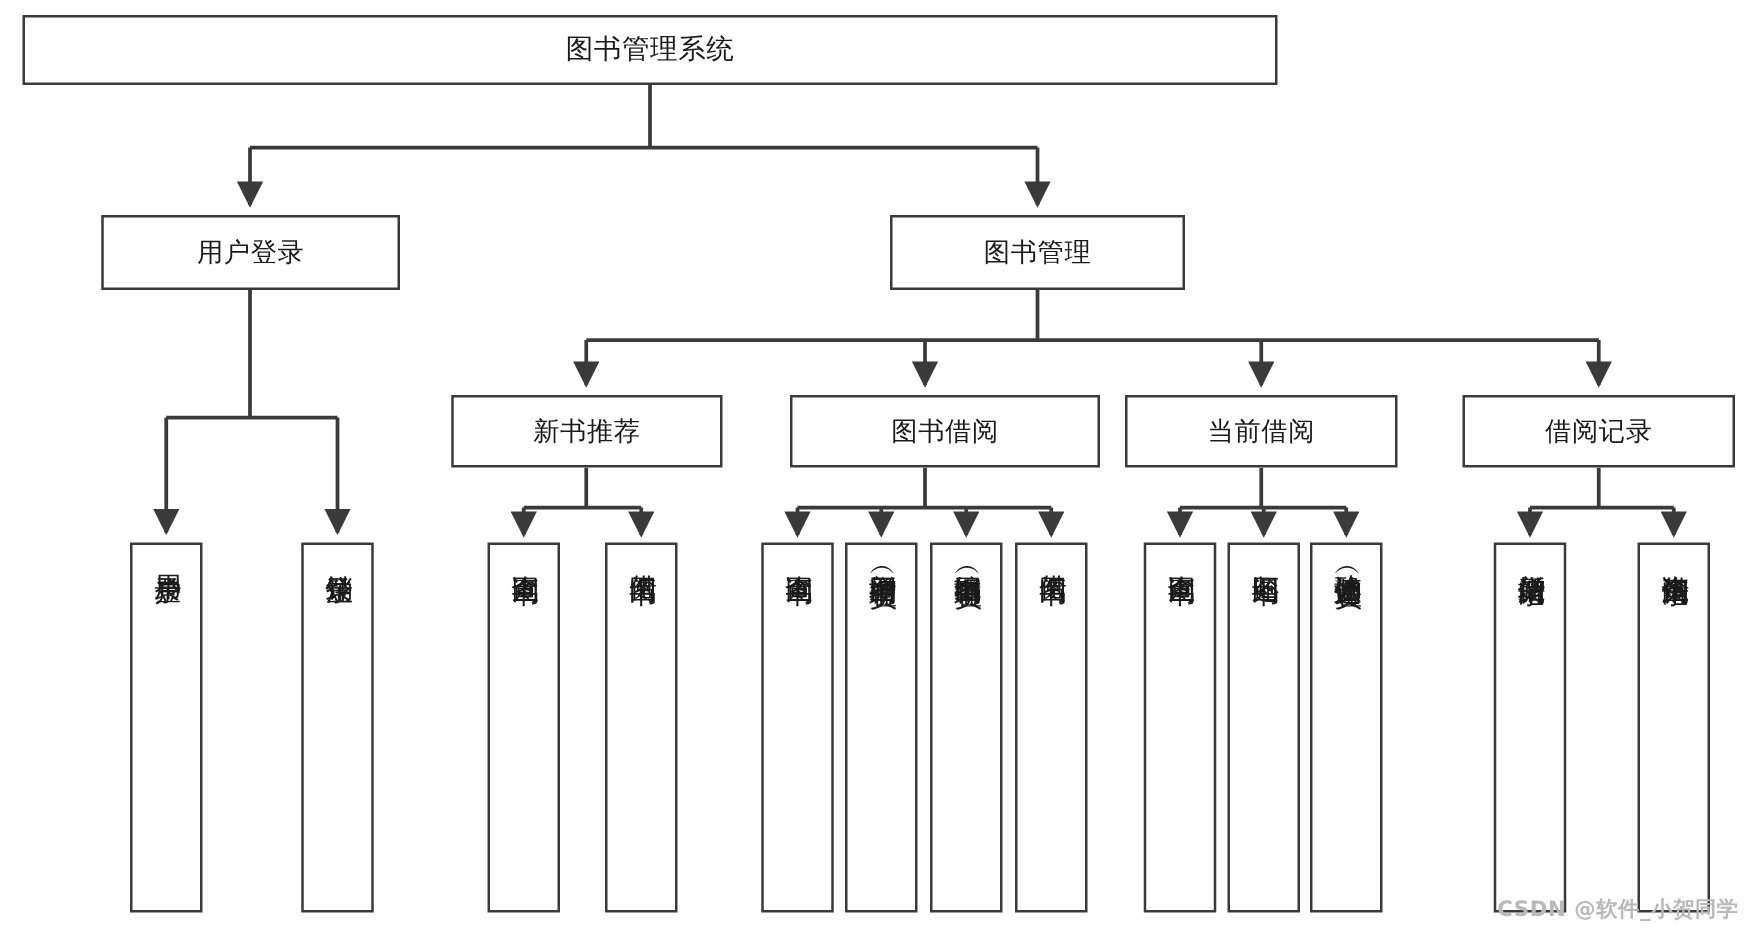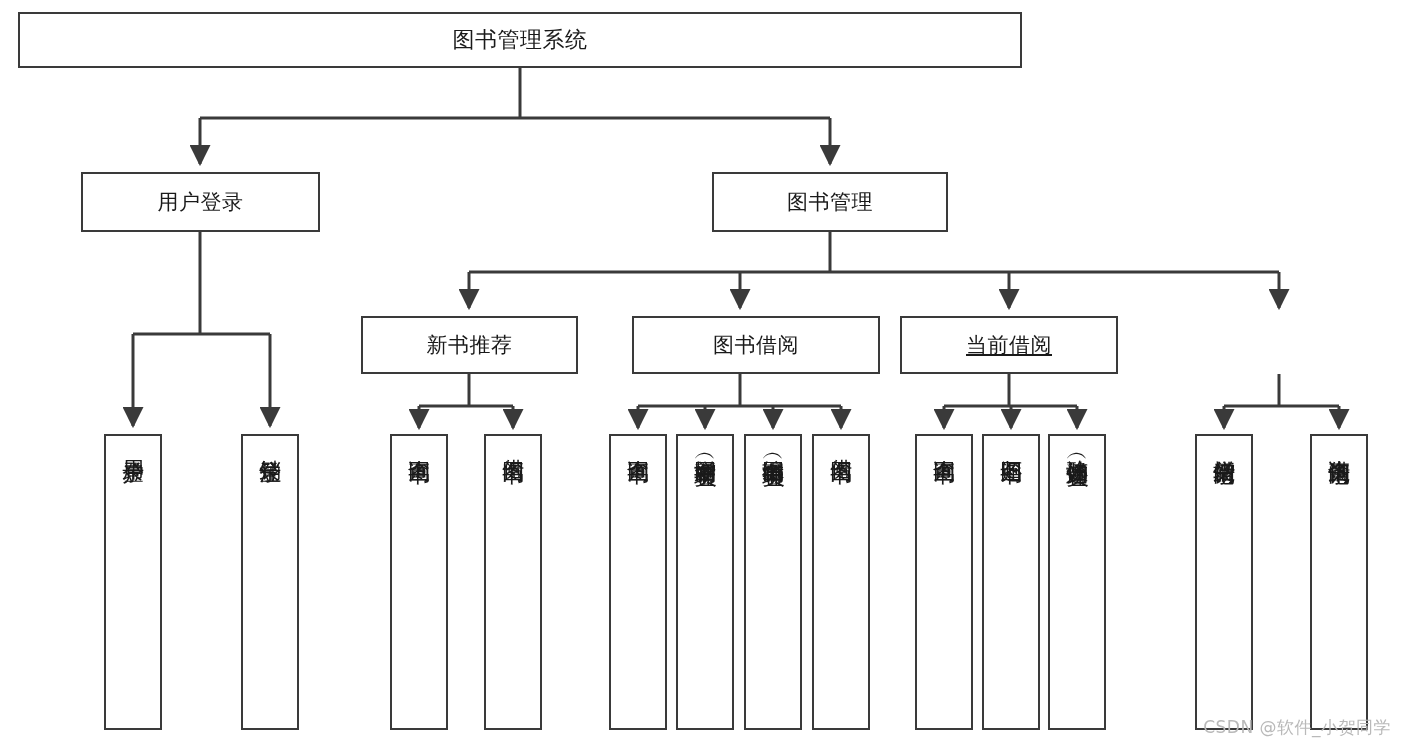--- a/index.html
+++ b/index.html
@@ -56,20 +56,21 @@
     white-space: nowrap;
   }
   #watermark {
     position: absolute;
     right: 14px;
     bottom: 8px;
     font-size: 17px;
     color: #b9b9b9;
     letter-spacing: 0.5px;
     white-space: nowrap;
+    font-weight: bold;
   }
 </style>
 </head>
 <body>
 
 <div id="canvas">
 
   <svg class="connectors" viewBox="0 0 1405 747" xmlns="http://www.w3.org/2000/svg">
     <defs>
       <marker id="arrow" viewBox="0 0 10 10" refX="9" refY="5" markerWidth="7" markerHeight="7" orient="auto-start-reverse">
@@ -133,24 +134,27 @@
   </div>
 
   <div class="node level2" style="left:712px; top:172px; width:236px; height:60px;">
     <span class="label">图书管理</span>
   </div>
 
   <div class="node level3" style="left:632px; top:316px; width:248px; height:58px;">
     <span class="label">图书借阅</span>
   </div>
 
-  <div class="node level3" style="left:900px; top:316px; width:218px; height:58px;text-decoration:underline;">
+  <div class="node level3" style="left:900px; top:316px; width:218px; height:58px;">
     <span class="label">当前借阅</span>
   </div>
 
+  <div class="node level3" style="left:1170px; top:316px; width:218px; height:58px;">
+    <span class="label">借阅记录</span>
+  </div>
 
   <div class="node leaf" style="left:104px; top:434px; width:58px; height:296px;">
     <span class="label">用户登录</span>
   </div>
 
   <div class="node leaf" style="left:241px; top:434px; width:58px; height:296px;">
     <span class="label">注销登录</span>
   </div>
 
   <div class="node leaf" style="left:390px; top:434px; width:58px; height:296px;">

